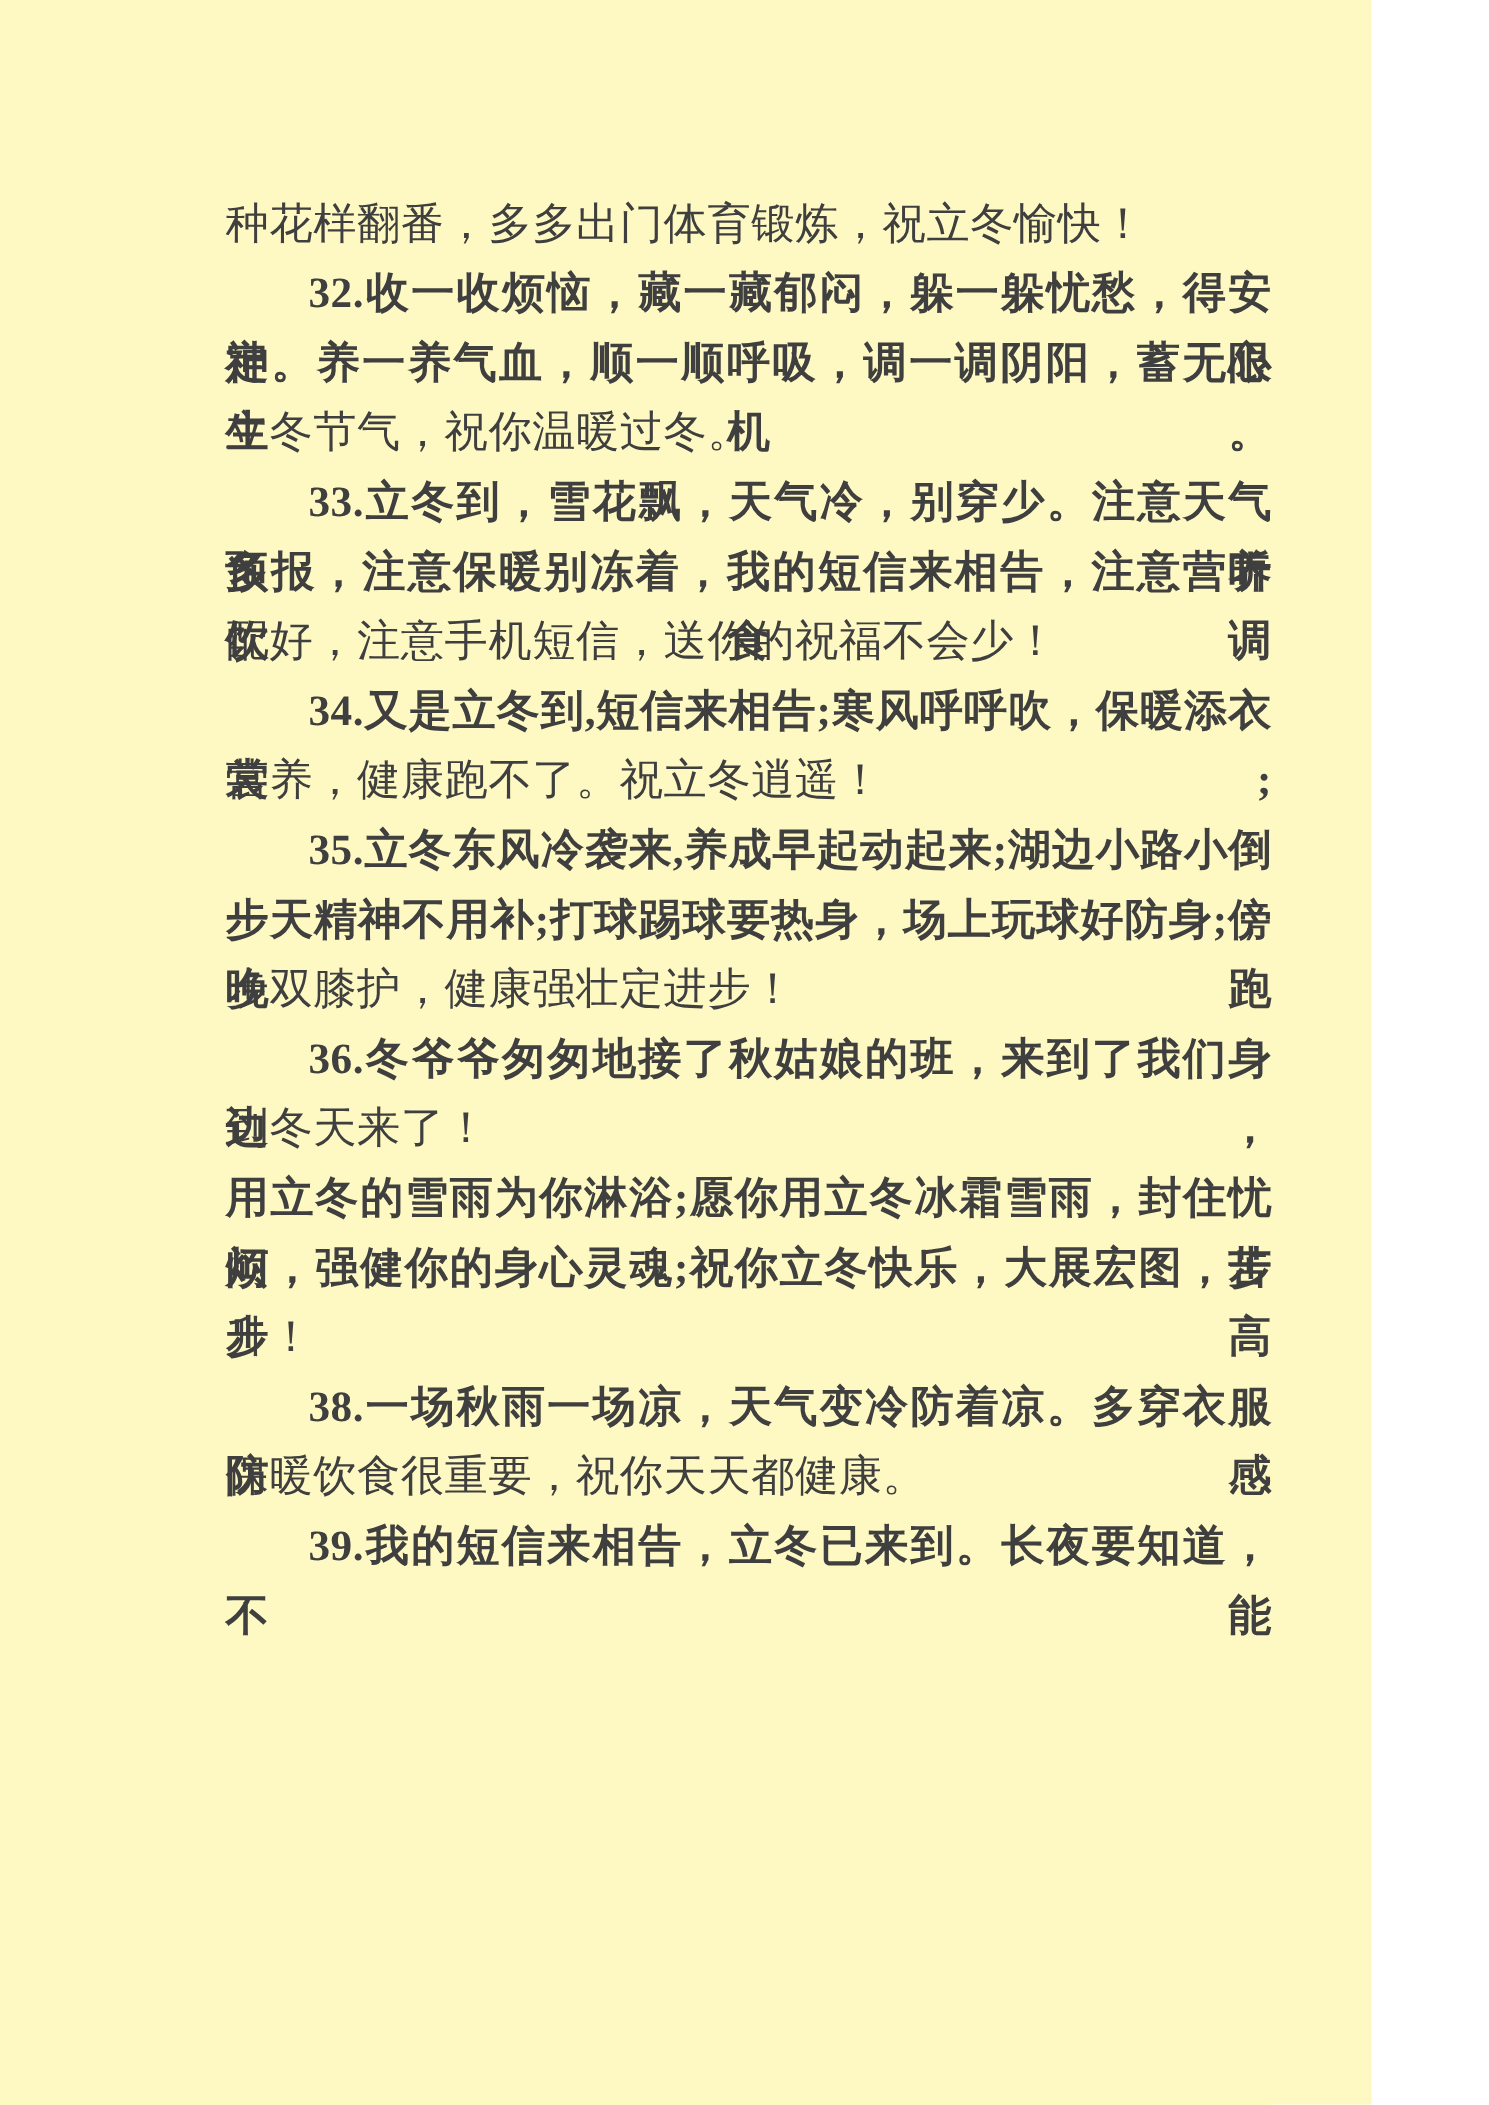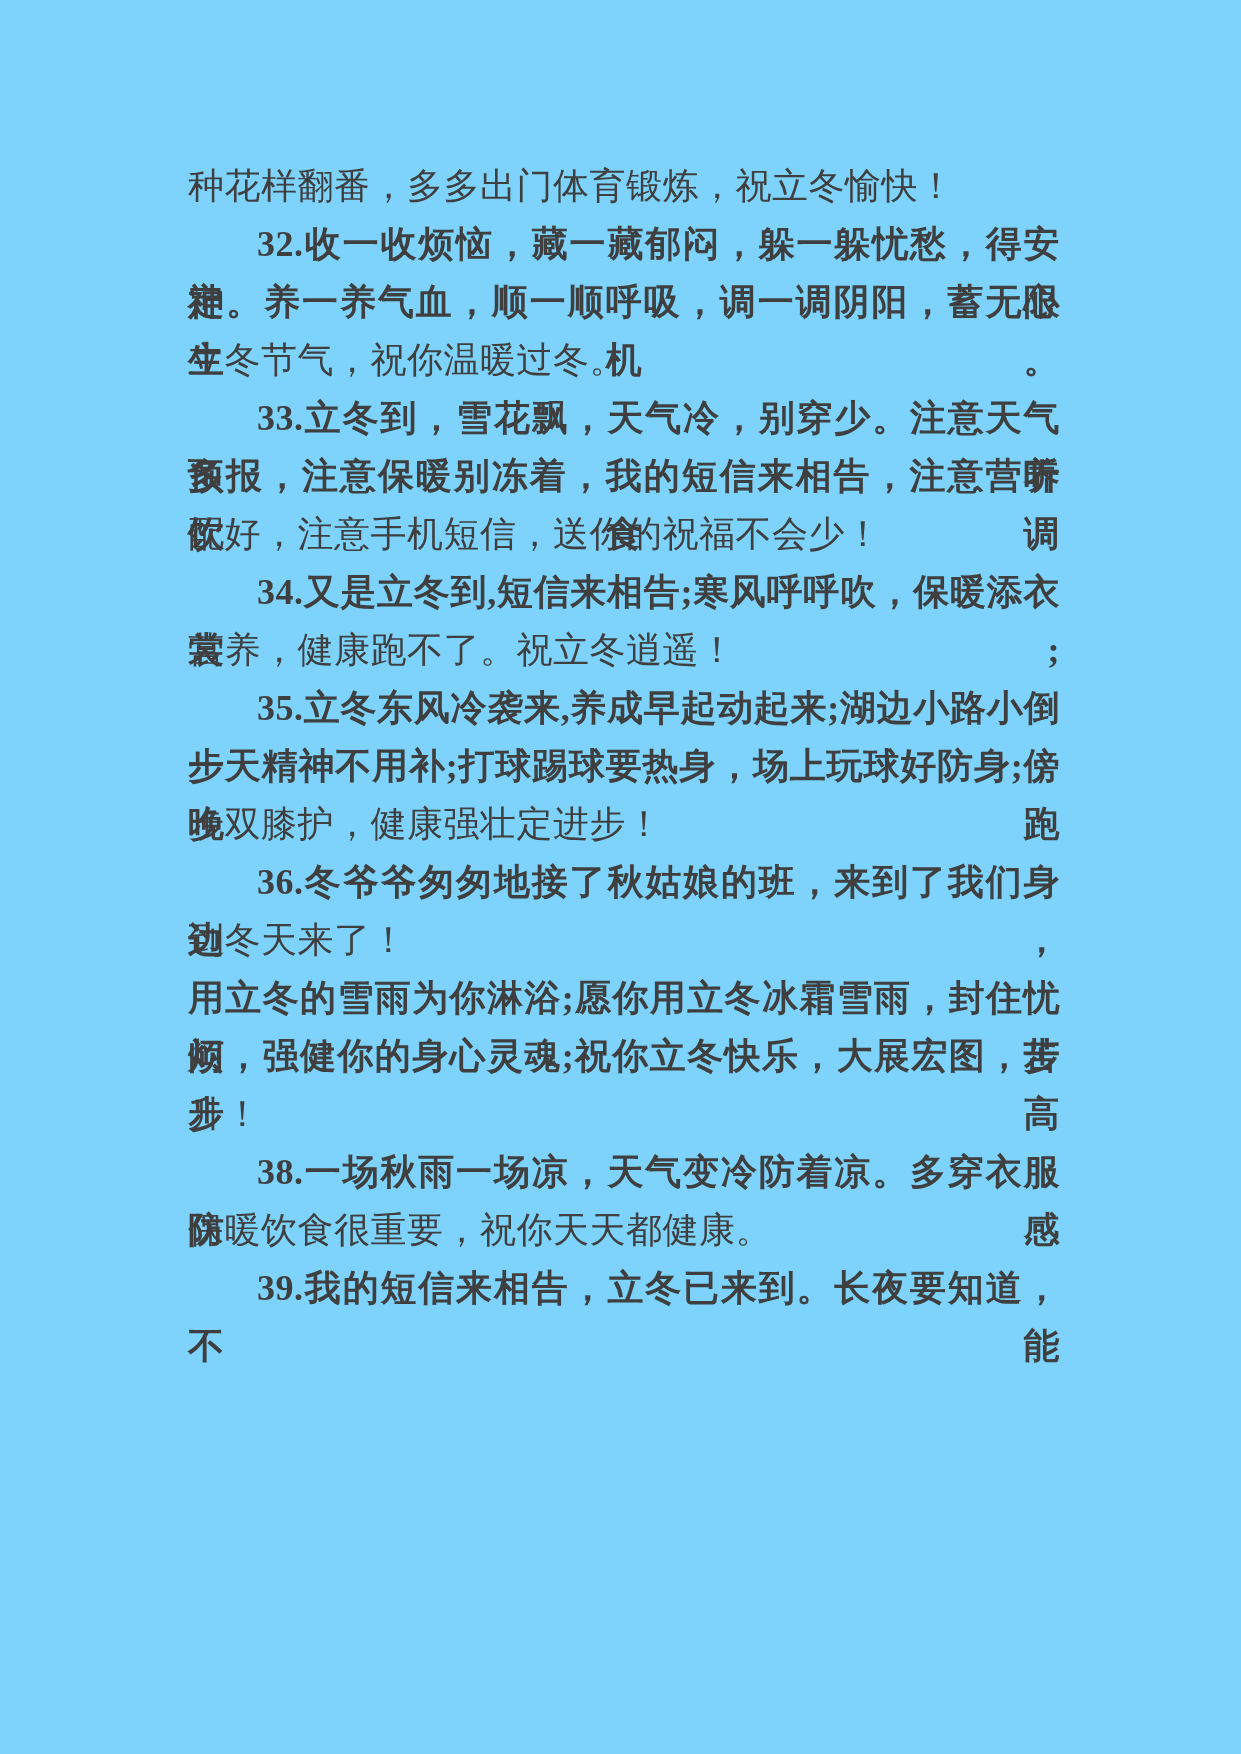--- a/index.html
+++ b/index.html
@@ -10,23 +10,23 @@
   body {
     width: 1241px;
     height: 1754px;
     position: relative;
     font-family: "Liberation Serif", "DejaVu Serif", serif;
   }
   .page {
     position: absolute;
     left: 0;
     top: 0;
-    width: 1241px;
+    width: 1143px;
     height: 1754px;
-    background: #7dd3fc;
+    background: #fef9c3;
     overflow: hidden;
   }
   .text-block {
     position: absolute;
     left: 188px;
     top: 157px;
     width: 872px;
     color: #3f3f3f;
   }
   .line {

